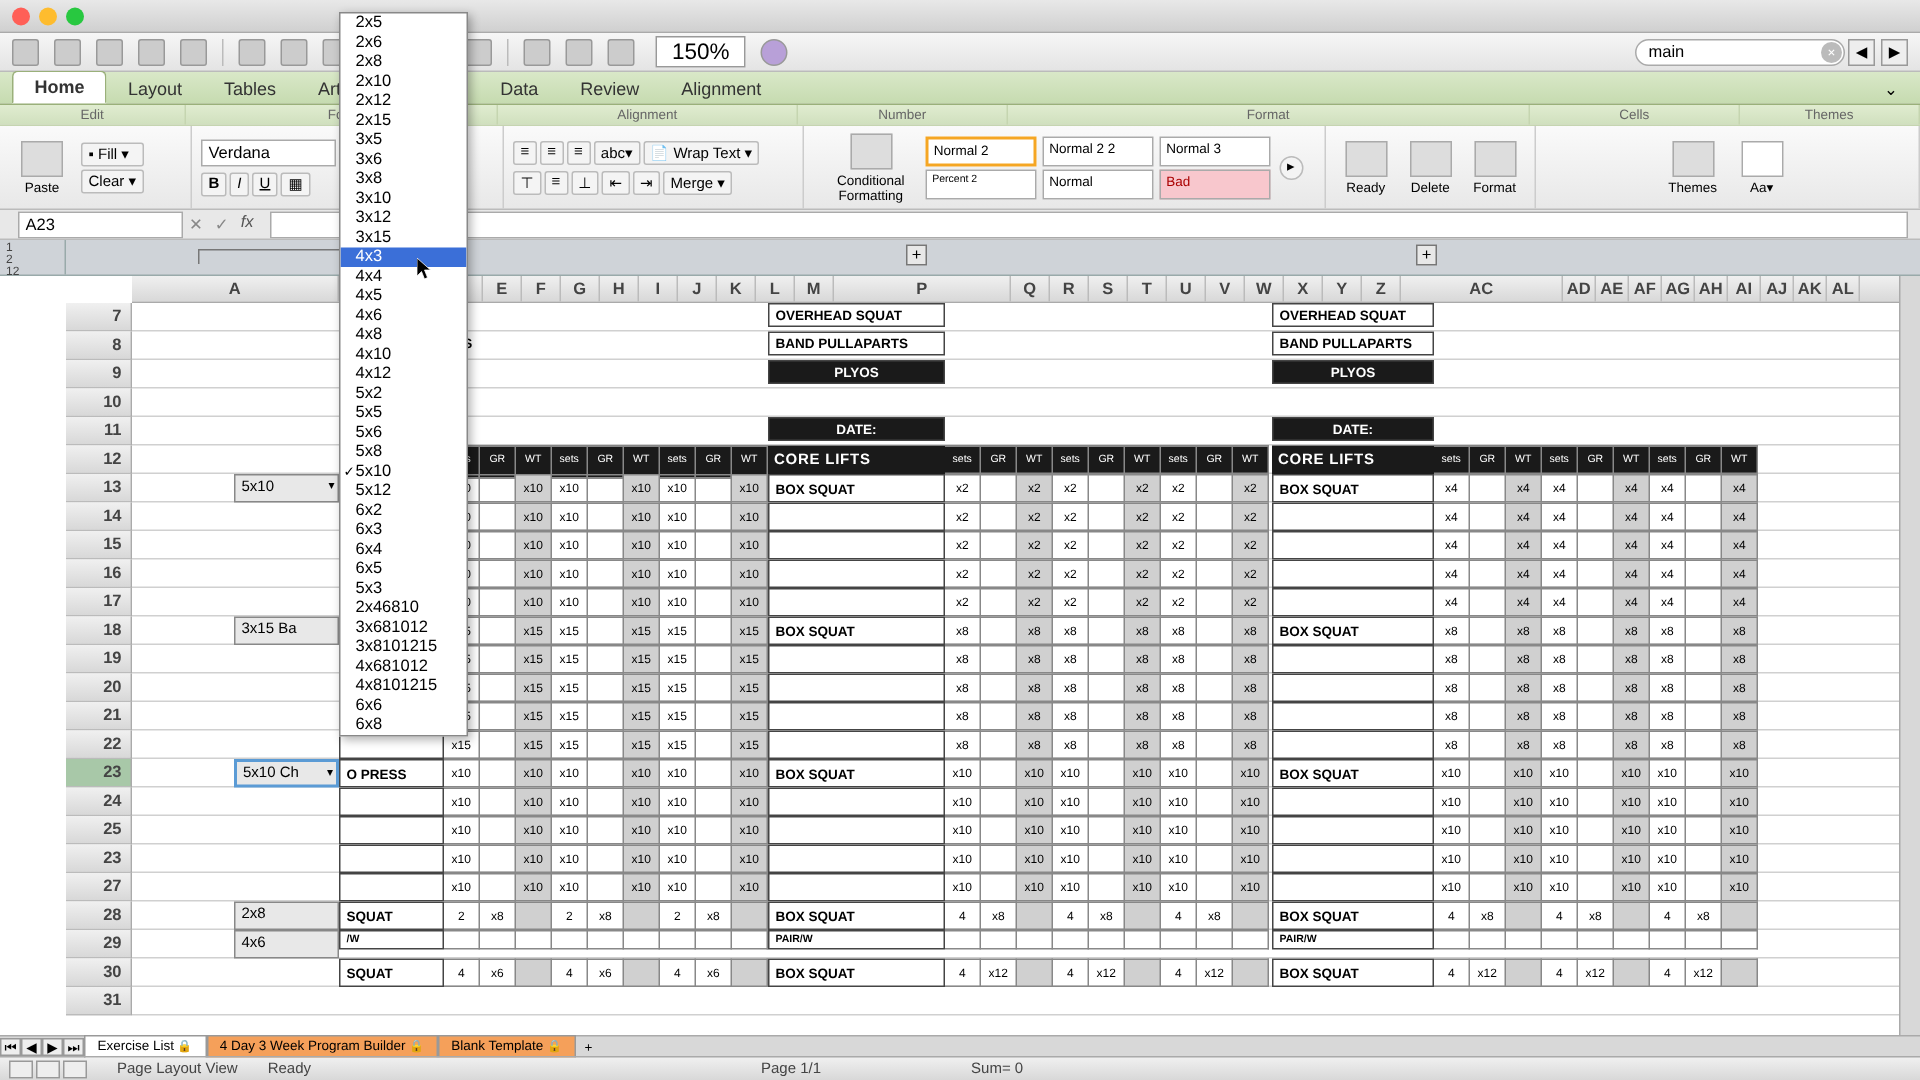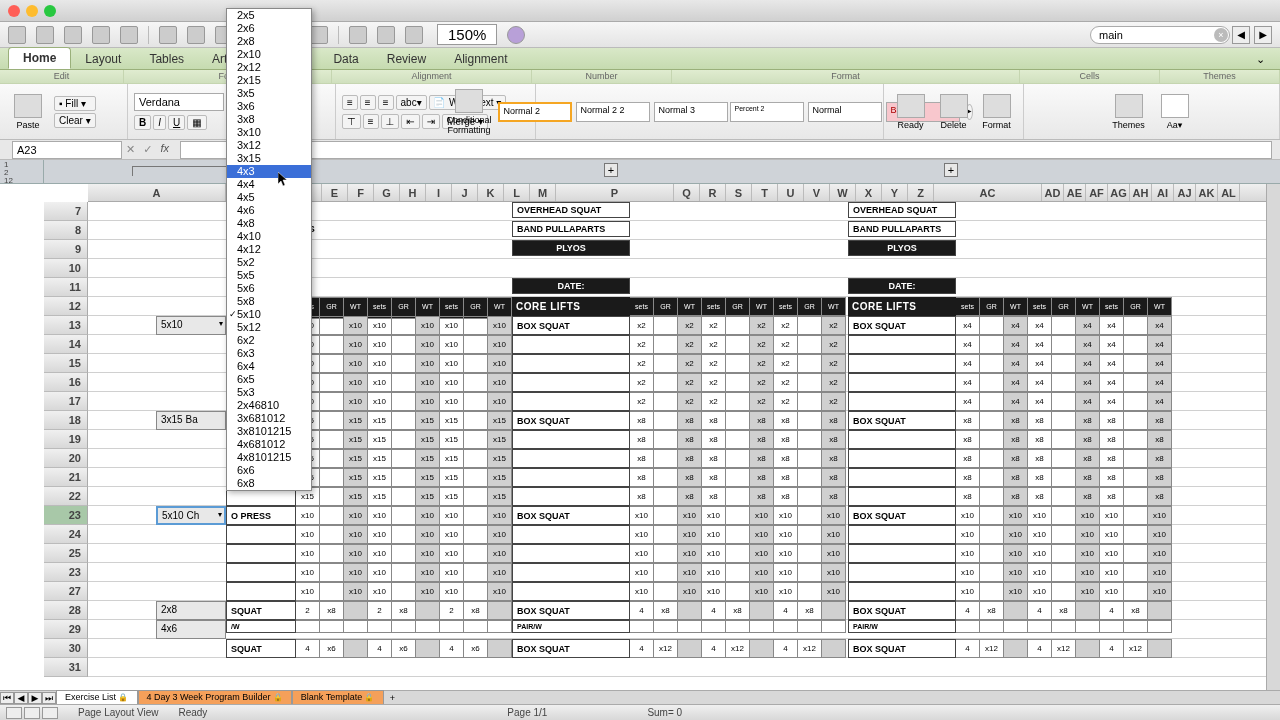--- a/index.html
+++ b/index.html
@@ -203,21 +203,21 @@
       <span class="rbtn">⇤</span>
       <span class="rbtn">⇥</span>
       <span class="rbtn"><span>Merge</span> ▾</span>
     </div>
   </div>
   <div class="rgrp" style="width:348px;flex-direction:row;align-items:center;gap:6px">
     <div class="bigbtn" style="width:60px">
         <div class="ic"></div>
         <span style="text-align:center">Conditional Formatting</span>
       </div>
-    <div style="display:flex;flex-direction:row;gap:2px">
+    <div style="display:flex;flex-direction:column;gap:2px">
       <div class="styles">
         <div class="stylecell sel">Normal 2</div>
         <div class="stylecell">Normal 2 2</div>
         <div class="stylecell">Normal 3</div>
       </div>
       <div class="styles">
         <div class="stylecell" style="font-size:7px">Percent 2</div>
         <div class="stylecell">Normal</div>
         <div class="stylecell bad">Bad</div>
       </div>

